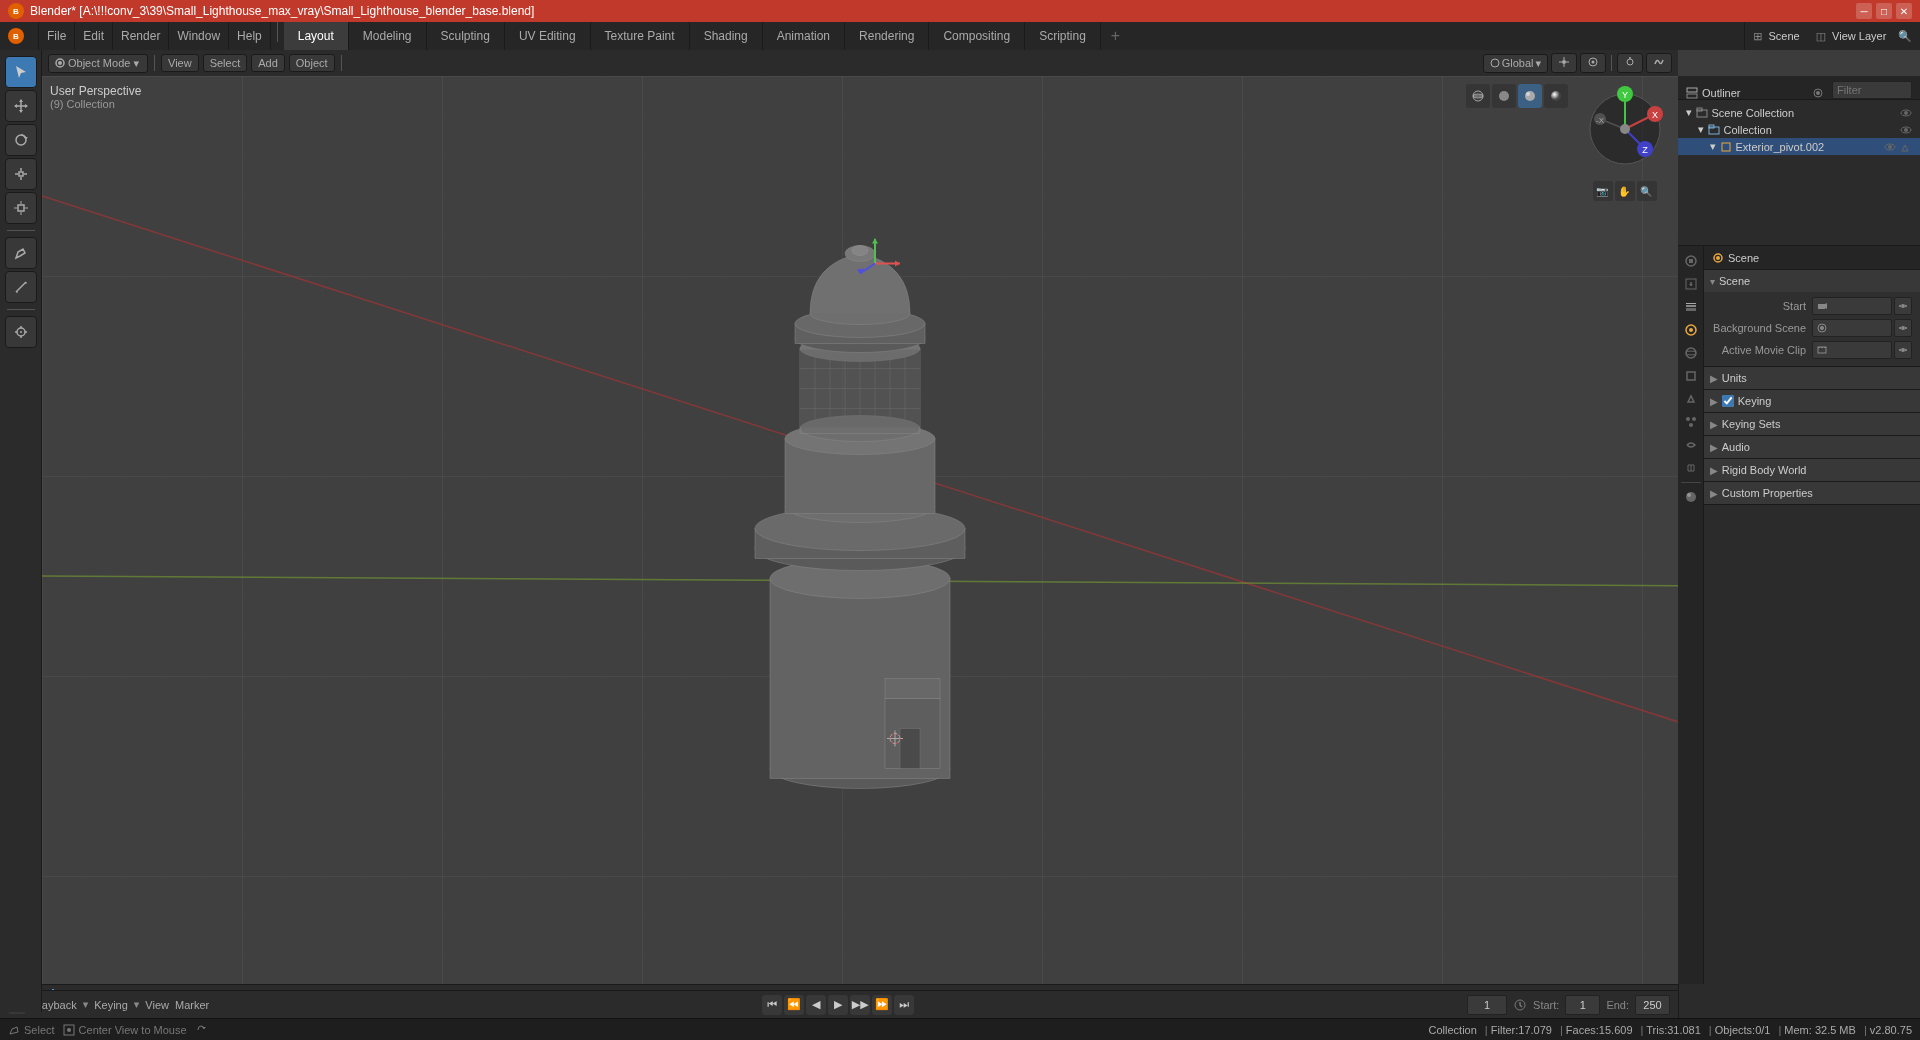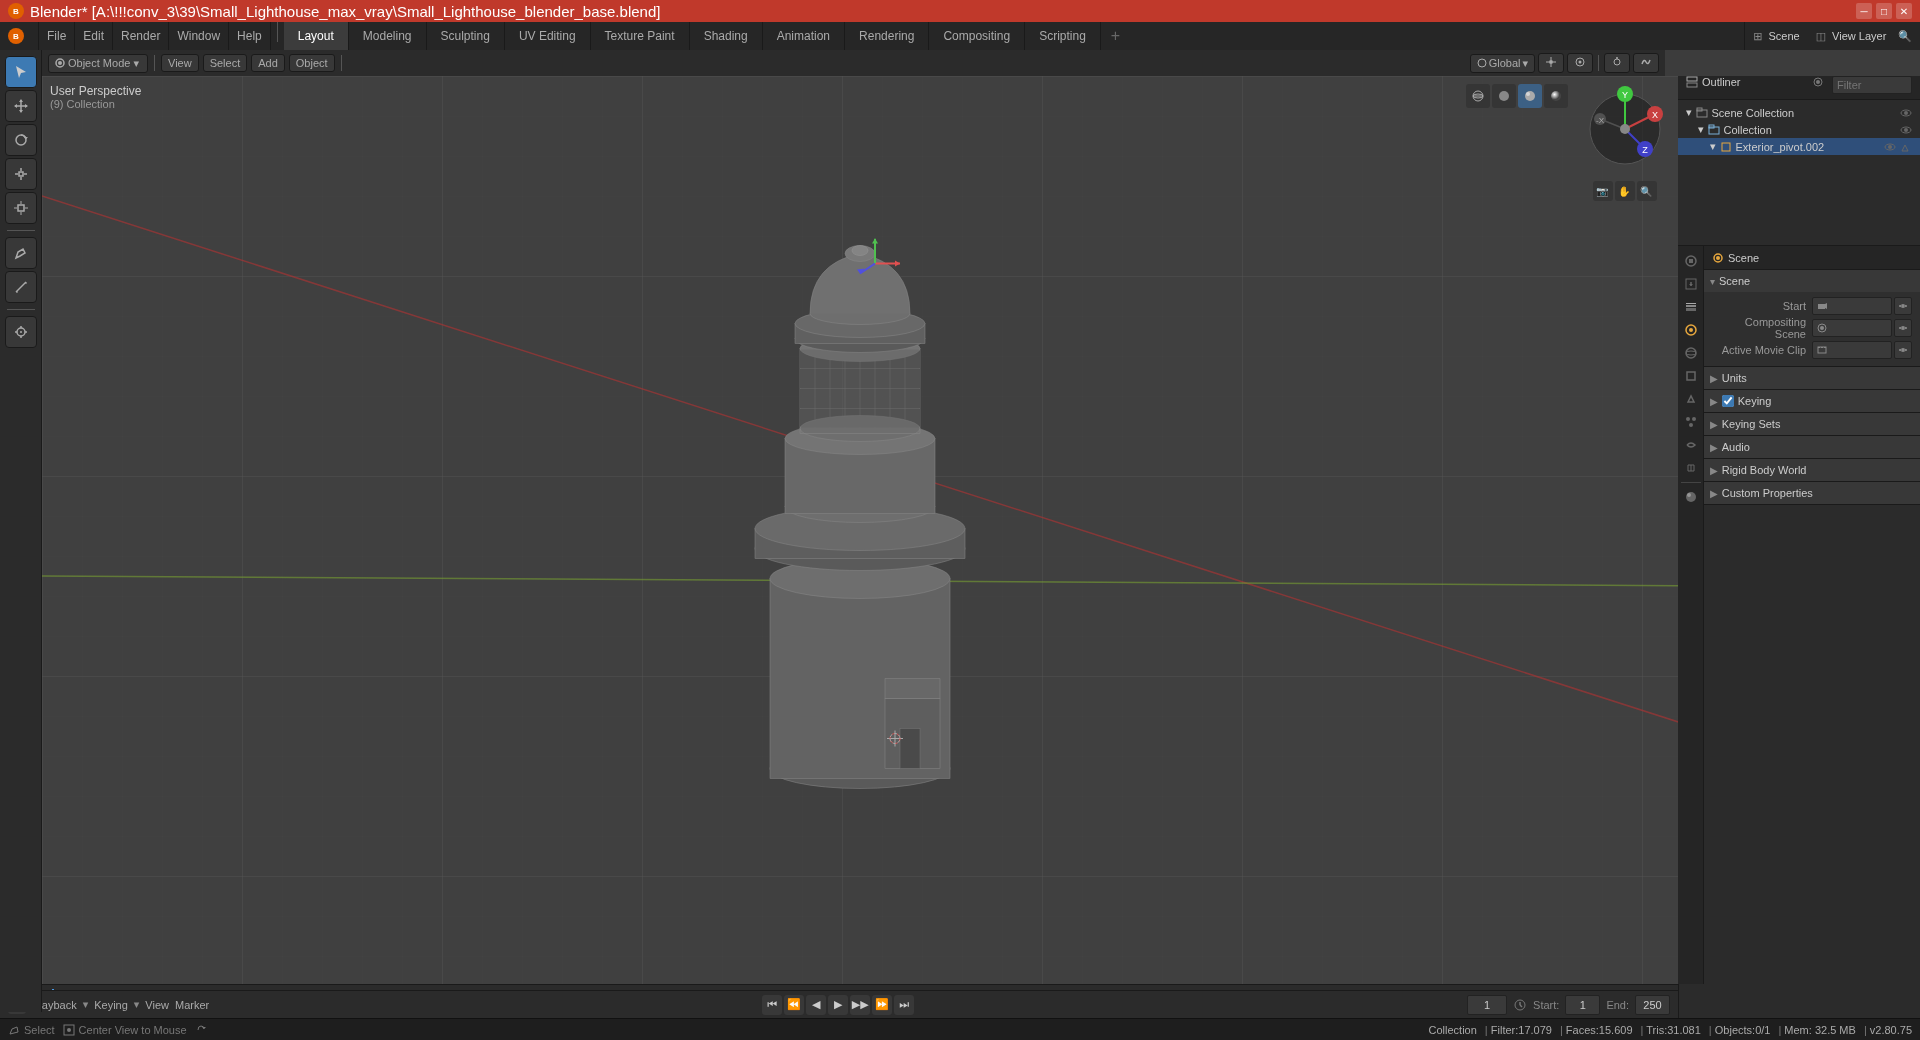--- a/index.html
+++ b/index.html
@@ -25,21 +25,21 @@
       justify-content: space-between;
       padding: 0 8px;
       z-index: 100;
     }
     #title-bar-left {
       display: flex;
       align-items: center;
       gap: 6px;
     }
     #title-bar-title {
-      font-size: 15px;
+      font-size: 12px;
       color: #fff;
       font-weight: normal;
       text-align: right;
     }
     #title-bar-controls {
       display: flex;
       gap: 4px;
     }
     .title-btn {
       width: 16px;
@@ -88,21 +88,21 @@
       font-size: 16px;
       display: flex;
       align-items: center;
       cursor: pointer;
     }
 
     
     #viewport-header {
       position: absolute;
       top: 50px; left: 42px;
-      right: 255px;
+      right: 242px;
       height: 26px;
       background: #2b2b2b;
       display: flex;
       align-items: center;
       padding: 0 6px;
       gap: 4px;
       z-index: 50;
     }
     .vp-tool {
       padding: 2px 6px;
@@ -213,21 +213,21 @@
       width: 242px;
       height: 170px;
       background: #2b2b2b;
       z-index: 55;
       border-bottom: 1px solid #1a1a1a;
     }
     #outliner-panel-header {
       height: 24px;
       background: #252525;
       display: flex;
-      align-items: flex-start;
+      align-items: flex-end;
       padding: 0 8px;
       gap: 4px;
       border-bottom: 1px solid #1a1a1a;
     }
 
     
     #properties-main {
       position: absolute;
       top: 246px;
       right: 0;
@@ -869,21 +869,21 @@
               </svg>
           </div>
           <div class="pf-icon">
             <svg width="10" height="10" viewBox="0 0 10 10">
                 <path d="M1 5 Q5 2 9 5 Q5 8 1 5" fill="none" stroke="#888" stroke-width="1"></path>
                 <circle cx="5" cy="5" r="1.5" fill="#888"></circle>
               </svg>
           </div>
         </div>
         <div class="prop-field-row">
-          <span class="pf-label">Compositing Scene</span>
+          <span class="pf-label">Background Scene</span>
           <div class="pf-val">
             <svg width="10" height="10" viewBox="0 0 10 10">
                 <circle cx="5" cy="5" r="4" fill="none" stroke="#888" stroke-width="1"></circle>
                 <circle cx="5" cy="5" r="2" fill="#888"></circle>
               </svg>
           </div>
           <div class="pf-icon">
             <svg width="10" height="10" viewBox="0 0 10 10">
                 <path d="M1 5 Q5 2 9 5 Q5 8 1 5" fill="none" stroke="#888" stroke-width="1"></path>
                 <circle cx="5" cy="5" r="1.5" fill="#888"></circle>

